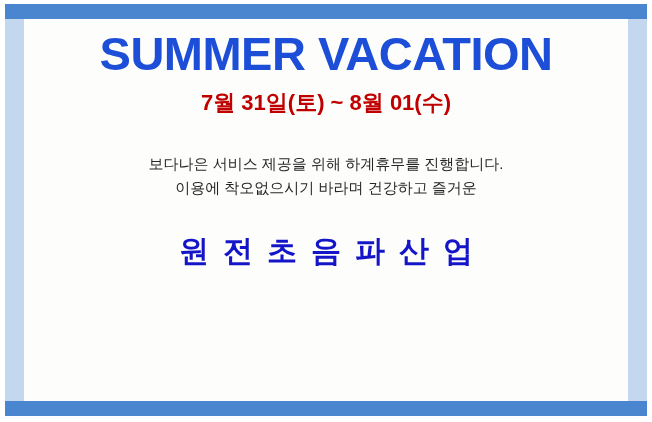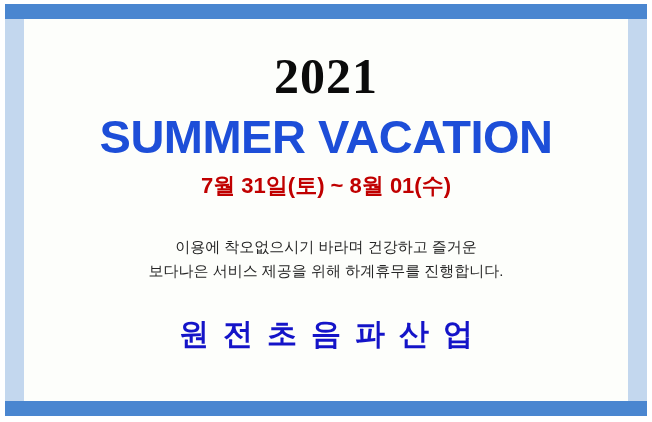--- a/index.html
+++ b/index.html
@@ -126,27 +126,26 @@
 
 <div id="notice-card">
 
   <div class="bar-top"></div>
   <div class="rail-left"></div>
   <div class="rail-right"></div>
   <div class="bar-bottom"></div>
 
   <div id="notice-body">
 
-    <p class="year-title">2021</p>
 
     <p class="headline">SUMMER VACATION</p>
 
     <p class="date-range">7월 31일(토) ~ 8월 01(수)</p>
 
     <div class="message-block">
+      <p class="message-line">보다나은 서비스 제공을 위해 하계휴무를 진행합니다.</p>
       <p class="message-line">이용에 착오없으시기 바라며 건강하고 즐거운</p>
-      <p class="message-line">보다나은 서비스 제공을 위해 하계휴무를 진행합니다.</p>
     </div>
 
     <p class="company-name">원전초음파산업</p>
 
   </div>
 </div>
 
 </body></html>

